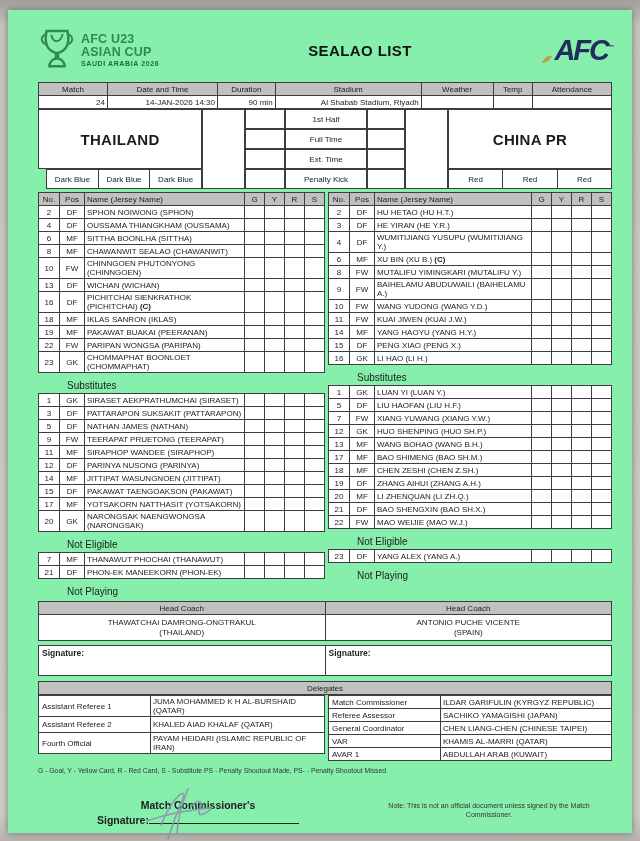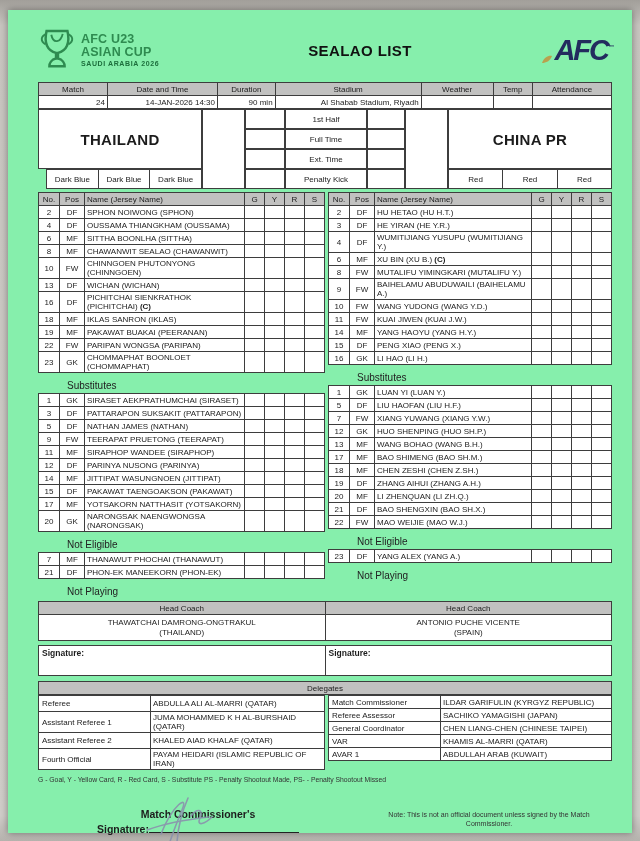--- a/index.html
+++ b/index.html
@@ -696,24 +696,20 @@
 
   <div class="ptable" style="margin-top:5px">
     <div class="tr">
           <div class="td hd">Delegates</div>
         </div>
   </div>
   <div class="cols" style="margin-top:0">
     <div class="col-l">
       <div class="ptable off-l">
 
-          <div class="tr">
-            <div class="td o-label">Referee</div>
-            <div class="td">ABDULLA ALI AL-MARRI (QATAR)</div>
-          </div>
 
           <div class="tr">
             <div class="td o-label">Assistant Referee 1</div>
             <div class="td">JUMA MOHAMMED K H AL-BURSHAID (QATAR)</div>
           </div>
 
           <div class="tr">
             <div class="td o-label">Assistant Referee 2</div>
             <div class="td">KHALED AIAD KHALAF (QATAR)</div>
           </div>

